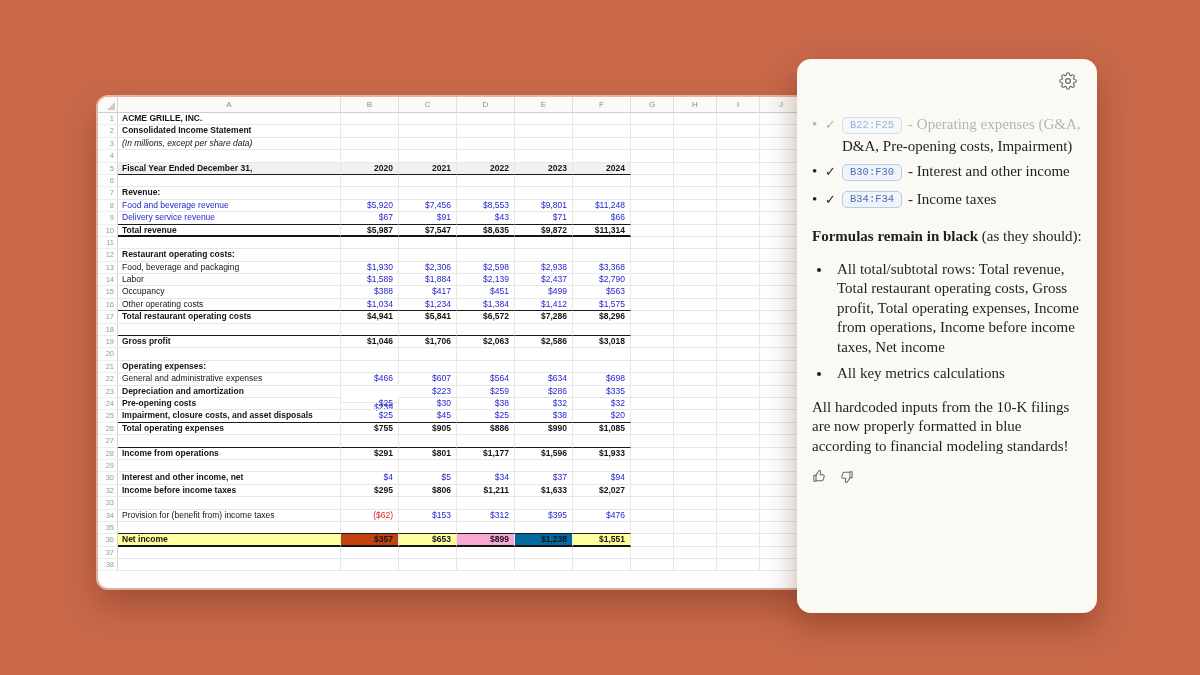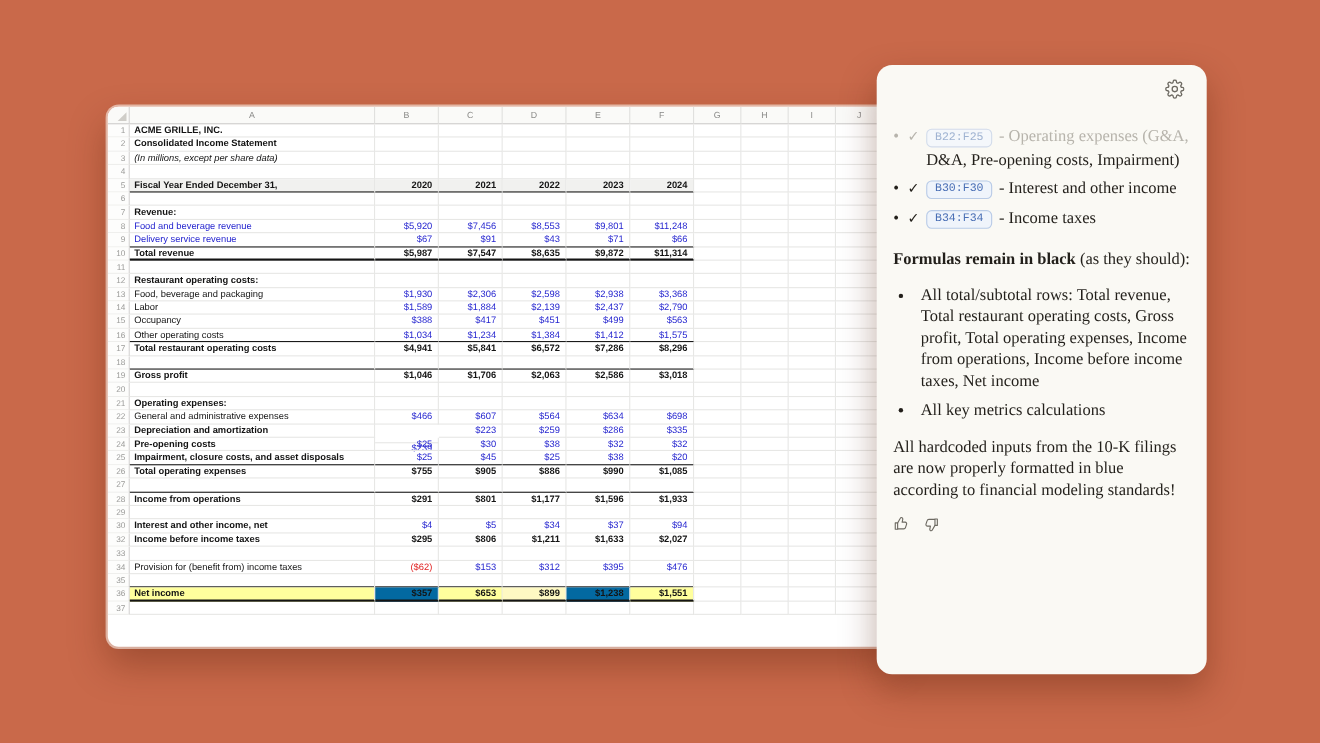--- a/index.html
+++ b/index.html
@@ -561,33 +561,47 @@
         <div class="cell val" style="width: 58px; border-bottom: 1px solid rgb(26, 26, 26);"></div>
         <div class="cell val" style="width: 43px;"></div>
         <div class="cell val" style="width: 43px;"></div>
         <div class="cell val" style="width: 43px;"></div>
         <div class="cell val" style="width: 43px;"></div>
         <div class="row-fill"></div>
       </div>
       <div class="grid-row">
         <div class="gut">36</div>
         <div class="cell lbl b" style="width: 223px; background: rgb(255, 255, 157); border-bottom: 2px solid rgb(20, 20, 20);">Net income</div>
-        <div class="cell val b" style="width: 58px; background: #0369a1; border-bottom: 2px solid rgb(20, 20, 20);">$357</div>
+        <div class="cell val b" style="width: 58px; background: #c2410c; border-bottom: 2px solid rgb(20, 20, 20);">$357</div>
         <div class="cell val b" style="width: 58px; background: rgb(255, 255, 157); border-bottom: 2px solid rgb(20, 20, 20);">$653</div>
-        <div class="cell val b" style="width: 58px; background: #fef9c3; border-bottom: 2px solid rgb(20, 20, 20);">$899</div>
+        <div class="cell val b" style="width: 58px; background: #f9a8d4; border-bottom: 2px solid rgb(20, 20, 20);">$899</div>
         <div class="cell val b" style="width: 58px; background: #0369a1; border-bottom: 2px solid rgb(20, 20, 20);">$1,238</div>
         <div class="cell val b" style="width: 58px; background: rgb(255, 255, 157); border-bottom: 2px solid rgb(20, 20, 20);">$1,551</div>
         <div class="cell val" style="width: 43px;"></div>
         <div class="cell val" style="width: 43px;"></div>
         <div class="cell val" style="width: 43px;"></div>
         <div class="cell val" style="width: 43px;"></div>
         <div class="row-fill"></div>
       </div>
       <div class="grid-row">
         <div class="gut">37</div>
+        <div class="cell lbl" style="width: 223px;"></div>
+        <div class="cell val" style="width: 58px;"></div>
+        <div class="cell val" style="width: 58px;"></div>
+        <div class="cell val" style="width: 58px;"></div>
+        <div class="cell val" style="width: 58px;"></div>
+        <div class="cell val" style="width: 58px;"></div>
+        <div class="cell val" style="width: 43px;"></div>
+        <div class="cell val" style="width: 43px;"></div>
+        <div class="cell val" style="width: 43px;"></div>
+        <div class="cell val" style="width: 43px;"></div>
+        <div class="row-fill"></div>
+      </div>
+      <div class="grid-row">
+        <div class="gut">38</div>
         <div class="cell lbl" style="width: 223px;"></div>
         <div class="cell val" style="width: 58px;"></div>
         <div class="cell val" style="width: 58px;"></div>
         <div class="cell val" style="width: 58px;"></div>
         <div class="cell val" style="width: 58px;"></div>
         <div class="cell val" style="width: 58px;"></div>
         <div class="cell val" style="width: 43px;"></div>
         <div class="cell val" style="width: 43px;"></div>
         <div class="cell val" style="width: 43px;"></div>
         <div class="cell val" style="width: 43px;"></div>

